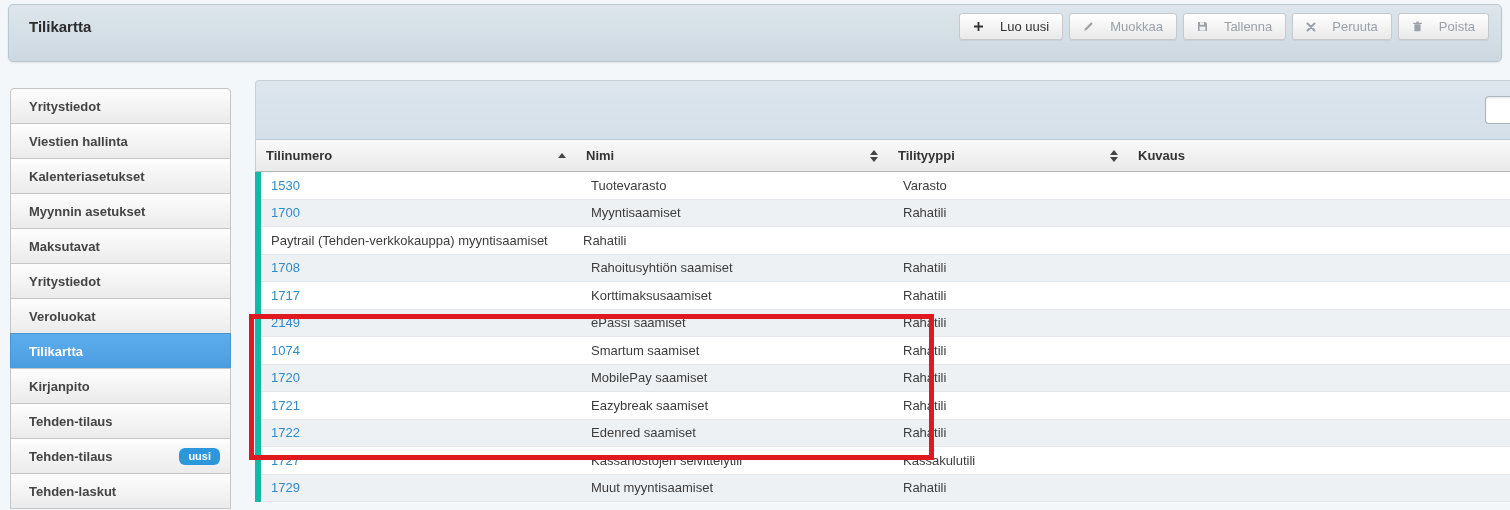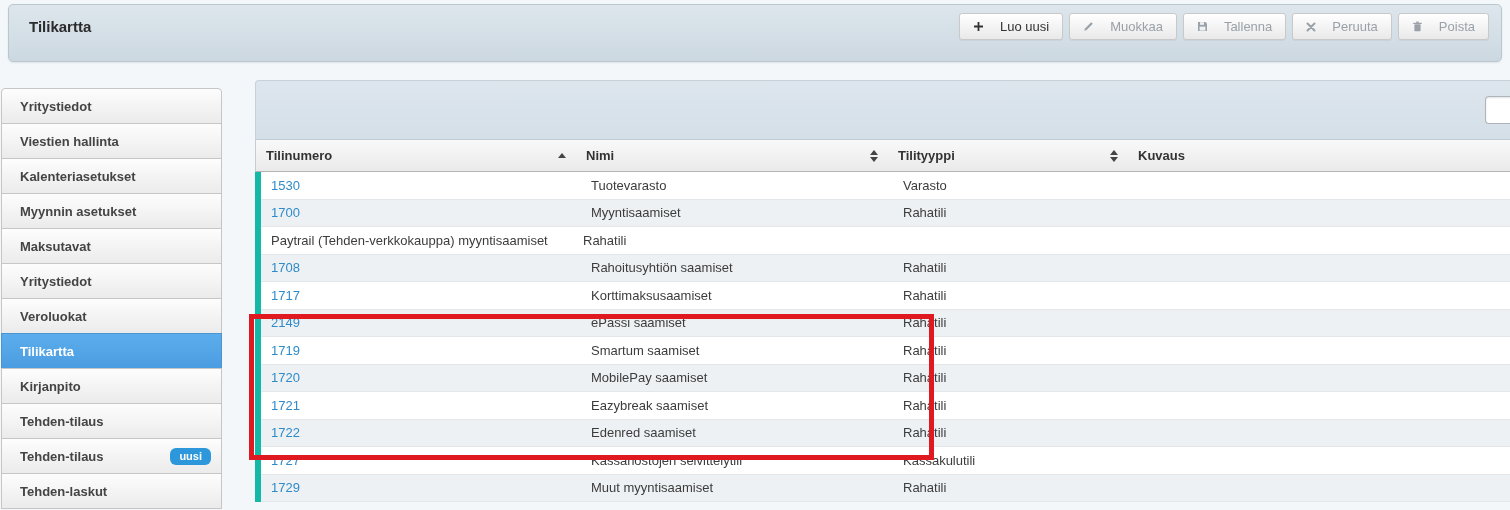--- a/index.html
+++ b/index.html
@@ -29,21 +29,21 @@
     background:linear-gradient(#ffffff,#e9e9e9);
     border:1px solid #c9c9c9; border-radius:3px;
     font-size:13px; color:#333; cursor:pointer;
     font-family:"Liberation Sans", sans-serif;
     box-shadow:0 1px 1px rgba(0,0,0,.05);
   }
   .hbtn.disabled { color:#9aa1a8; cursor:default; }
   .hbtn svg { display:block; }
 
   
-  .sidebar { position:absolute; left:1px; top:88px; width:221px; }
+  .sidebar { position:absolute; left:10px; top:88px; width:221px; }
   .side-item {
     height:36px; display:flex; align-items:center; justify-content:space-between;
     background:linear-gradient(#fdfdfd,#ebebeb);
     border:1px solid #c6c6c6; margin-top:-1px;
     padding:0 10px 0 18px;
     font-weight:bold; color:#444; cursor:pointer;
   }
   .side-item:first-child { margin-top:0; border-radius:4px 4px 0 0; }
   .side-item.active {
     background:linear-gradient(#5cadec,#4b9de1);
@@ -282,21 +282,21 @@
       <div class="trow stripe">
         <div class="td col-0">
           <a href="#">2149</a>
         </div>
         <div class="td col-1">ePassi saamiset</div>
         <div class="td col-2">Rahatili</div>
         <div class="td col-3"></div>
       </div>
       <div class="trow">
         <div class="td col-0">
-          <a href="#">1719</a>
+          <a href="#">1074</a>
         </div>
         <div class="td col-1">Smartum saamiset</div>
         <div class="td col-2">Rahatili</div>
         <div class="td col-3"></div>
       </div>
       <div class="trow stripe">
         <div class="td col-0">
           <a href="#">1720</a>
         </div>
         <div class="td col-1">MobilePay saamiset</div>

